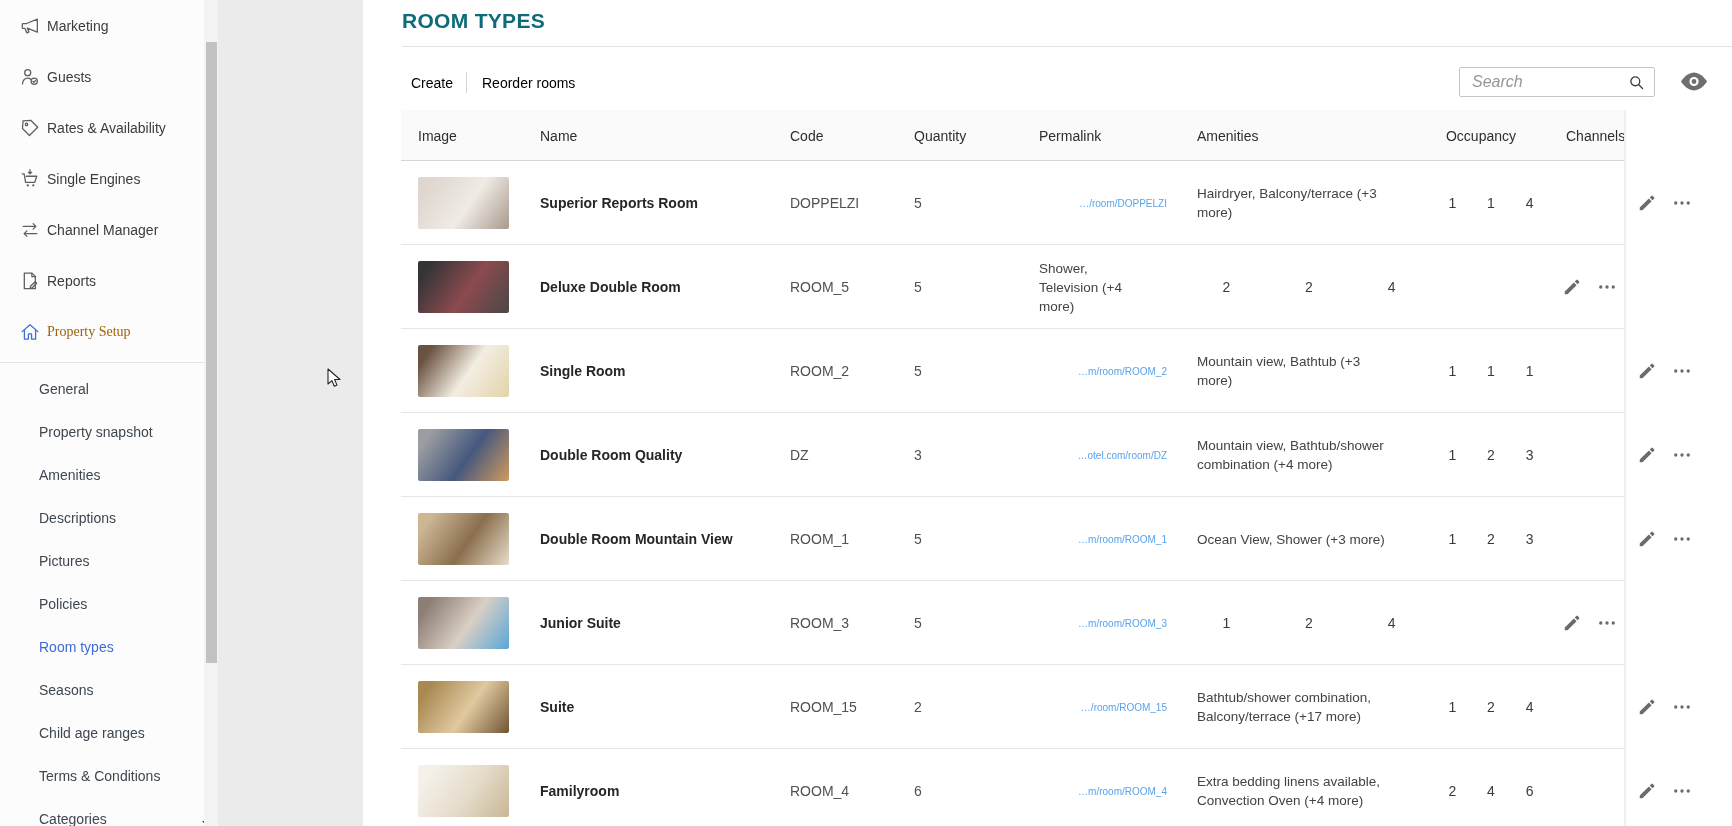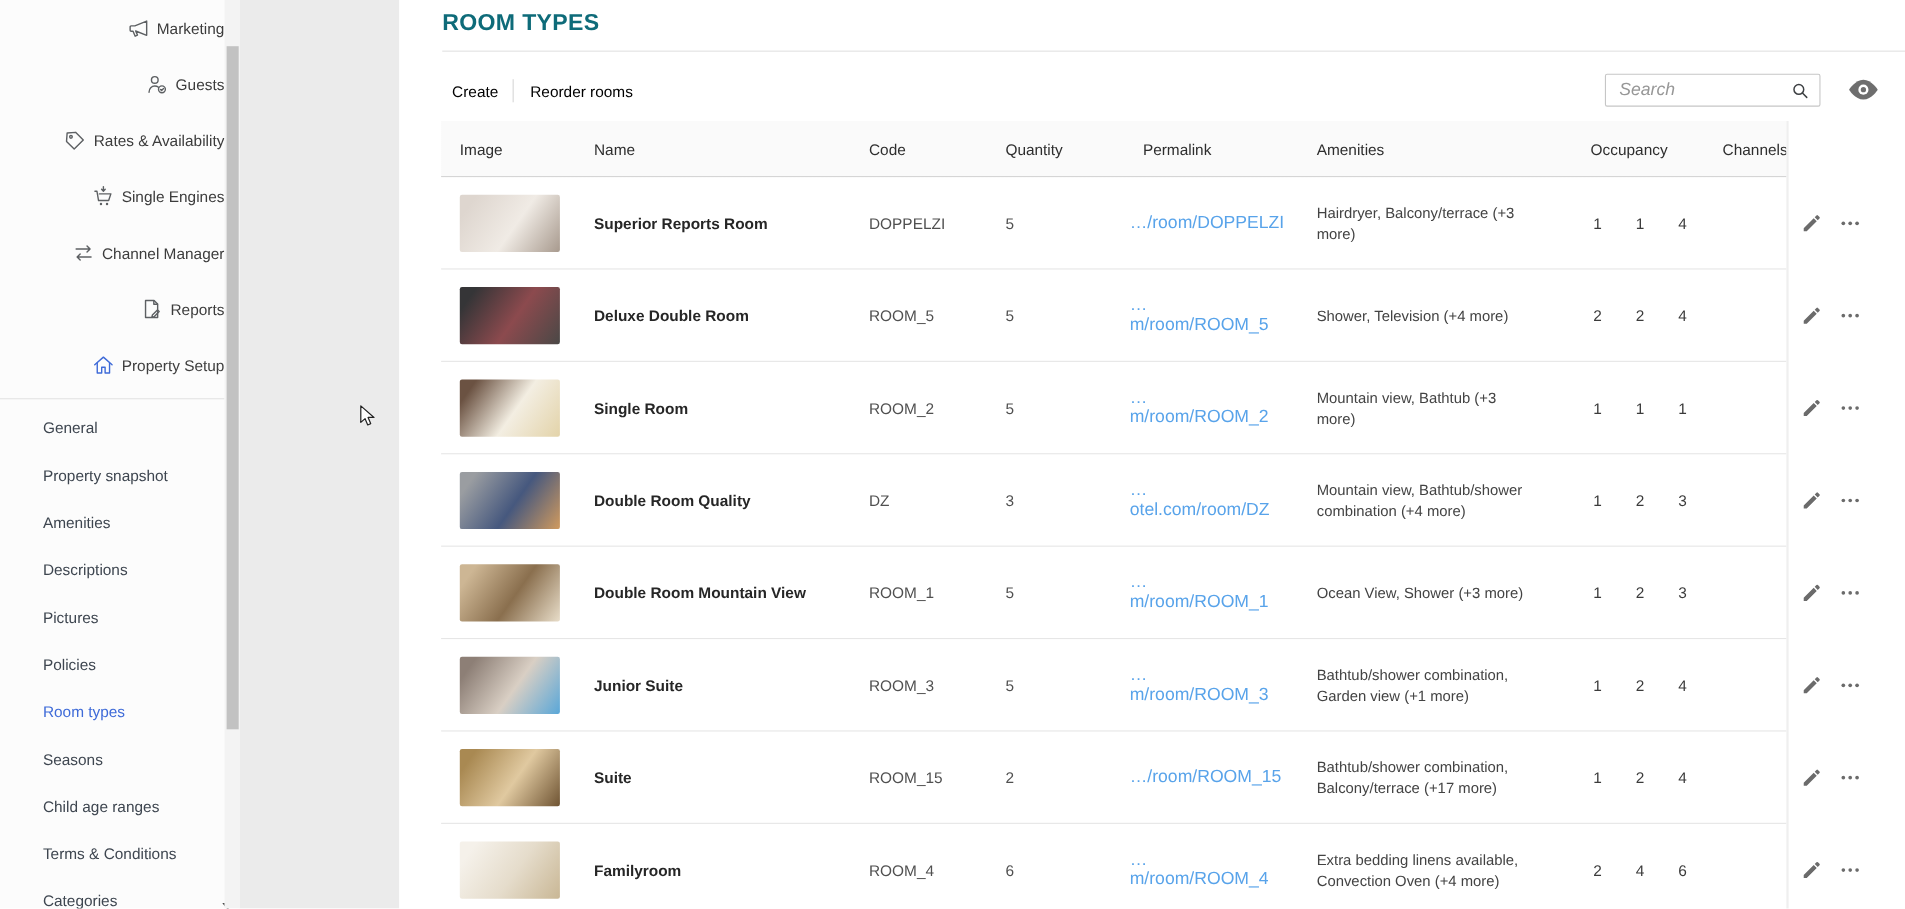--- a/index.html
+++ b/index.html
@@ -2,24 +2,24 @@
 <html><head>
 <meta charset="utf-8">
 <style>
   * { margin:0; padding:0; box-sizing:border-box; }
   html,body { width:1732px; height:826px; overflow:hidden; background:#fff;
     font-family:"Liberation Sans", sans-serif; color:#3a3a3a; }
   .page { position:relative; width:1732px; height:826px; }
 
   
   .sidebar { position:absolute; left:0; top:0; width:204px; height:826px; background:#fcfcfc; }
-  .nav-item { height:51px; display:flex; align-items:center; padding-left:6px; cursor:pointer;justify-content:flex-end; }
+  .nav-item { height:51px; display:flex; align-items:center; padding-left:19px; cursor:pointer; }
   .nav-item .nicon { width:22px; height:22px; margin-right:6px; color:#5d6063; flex:0 0 auto; }
   .nav-item .nlabel { font-size:14px; color:#3c3c3c; }
-  .nav-item.active .nlabel { color:#404040; }
+  .nav-item.active .nlabel { color:#a16207;font-family:Liberation Serif, serif; }
   .nav-item.active .nicon { color:#3f6bd8; }
   .side-divider { height:1px; background:#e3e3e3; margin-top:5px; }
   .subnav { margin-top:4px; }
   .sub-item { height:43px; display:flex; align-items:center; padding-left:39px; font-size:14px;
     color:#3e4650; cursor:pointer; position:relative; }
   .sub-item.active { color:#3f6bd8; }
   .caret { position:absolute; left:202px; top:17px; }
 
   
   .scrollbar { position:absolute; left:204px; top:0; width:14px; height:826px; background:#f3f3f3; }
@@ -51,21 +51,21 @@
   .thead .hline { position:absolute; left:0; bottom:0; width:1223px; height:1px; background:#d5d5d5; }
   .cell { display:flex; align-items:center; overflow:hidden; }
   .pl17 { padding-left:17px; } .pl12 { padding-left:12px; }
   .h-occ { justify-content:center; padding-right:20px; }
   .h-channels { padding-left:17px; white-space:nowrap; }
   .trow { height:84px; position:relative; }
   .trow .rline { position:absolute; left:0; bottom:0; width:1223px; height:1px; background:#e6e6e6; }
   .thumb { width:91px; height:52px; border-radius:2px; }
   .c-name { font-size:14px; font-weight:700; color:#262626; padding-left:12px; }
   .c-code, .c-qty { font-size:14px; color:#505050; padding-left:12px; }
-  .c-perma { padding-right:18px; font-size:16px; }
+  .c-perma { justify-content:flex-end; padding-right:18px; font-size:10px; }
   .c-perma span { color:#58a3ea; cursor:pointer; }
   .c-amen { font-size:13.5px; color:#434343; line-height:19px; padding:0 36px 0 12px; }
   .c-occ span { flex:1; text-align:center; font-size:14px; color:#3b3b3b; }
   .c-actions { padding-left:13px; gap:15px; }
   .icon-btn { width:20px; height:20px; color:#6b6b6b; cursor:pointer; flex:0 0 auto; }
   .actions-divider { position:absolute; left:1223px; top:0; height:723px; width:2px; background:#efefef; }
 
   .cursor { position:absolute; left:327px; top:368px; z-index:50; }
 </style>
 </head>
@@ -258,23 +258,20 @@
     <div class="rline"></div>
   </div>
 
   <div class="grid-row trow">
     <div class="cell pl17">
               <span class="thumb" style="background: linear-gradient(125deg, rgb(53, 53, 55) 12%, rgb(140, 74, 78) 55%, rgb(74, 72, 70));"></span>
             </div>
     <div class="cell c-name">Deluxe Double Room</div>
     <div class="cell c-code">ROOM_5</div>
     <div class="cell c-qty">5</div>
-    <div class="cell c-perma">
-              <span>…m/room/ROOM_5</span>
-            </div>
     <div class="cell c-amen">Shower, Television (+4 more)</div>
     <div class="cell c-occ">
               <span>2</span>
               <span>2</span>
               <span>4</span>
             </div>
     <div class="cell"></div>
     <div class="cell c-actions">
       <svg class="icon-btn" viewBox="0 0 24 24">
         <path fill="currentColor" d="M3.3 17.4 V20.7 H6.6 L17.5 9.8 14.2 6.5 Z M20.5 6.8 a1.1 1.1 0 0 0 0-1.6 L18.8 3.5 a1.1 1.1 0 0 0-1.6 0 L15.3 5.4 18.6 8.7 Z"></path>
@@ -381,21 +378,20 @@
   <div class="grid-row trow">
     <div class="cell pl17">
               <span class="thumb" style="background: linear-gradient(125deg, rgb(141, 127, 118) 12%, rgb(217, 207, 196) 55%, rgb(90, 167, 216));"></span>
             </div>
     <div class="cell c-name">Junior Suite</div>
     <div class="cell c-code">ROOM_3</div>
     <div class="cell c-qty">5</div>
     <div class="cell c-perma">
               <span>…m/room/ROOM_3</span>
             </div>
-    <div class="cell c-amen">Bathtub/shower combination, Garden view (+1 more)</div>
     <div class="cell c-occ">
               <span>1</span>
               <span>2</span>
               <span>4</span>
             </div>
     <div class="cell"></div>
     <div class="cell c-actions">
       <svg class="icon-btn" viewBox="0 0 24 24">
         <path fill="currentColor" d="M3.3 17.4 V20.7 H6.6 L17.5 9.8 14.2 6.5 Z M20.5 6.8 a1.1 1.1 0 0 0 0-1.6 L18.8 3.5 a1.1 1.1 0 0 0-1.6 0 L15.3 5.4 18.6 8.7 Z"></path>
       </svg>

